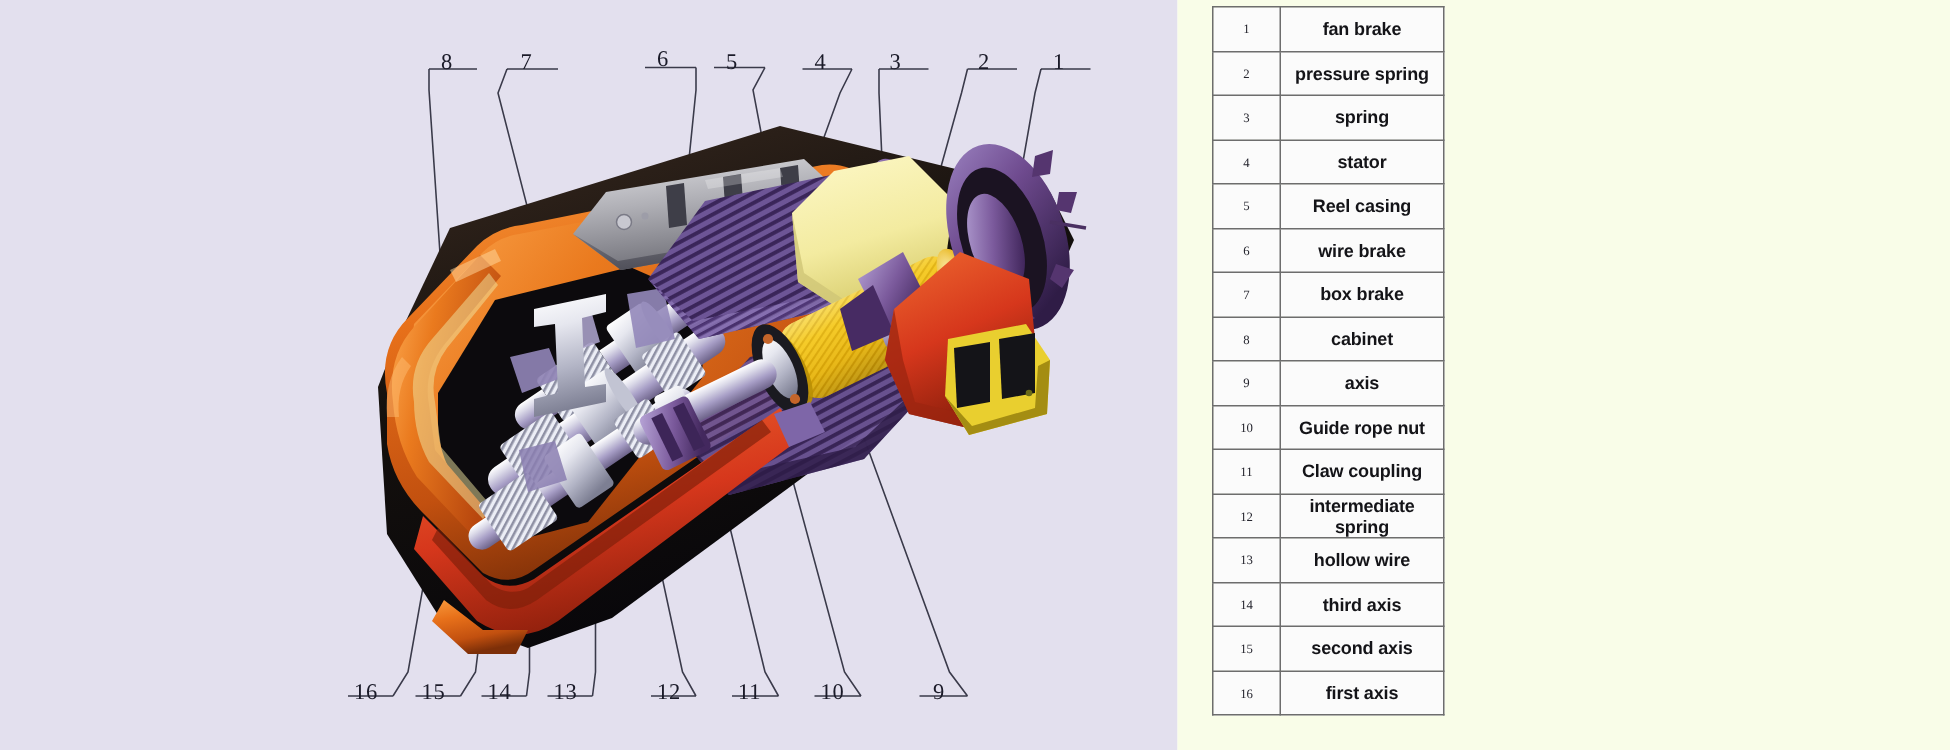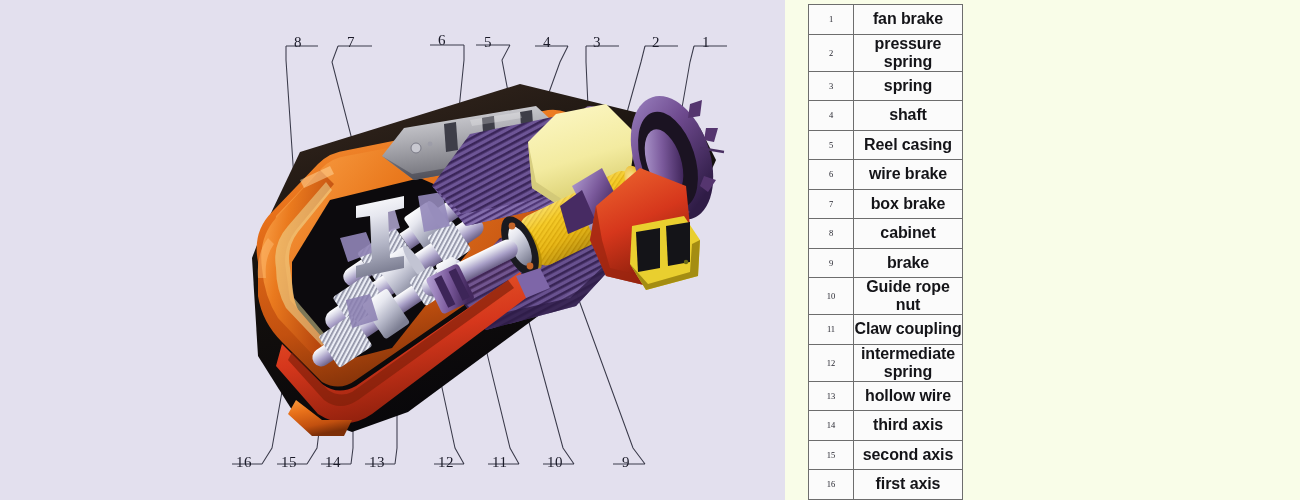--- a/index.html
+++ b/index.html
@@ -70,21 +70,21 @@
     width: 44px;
     text-align: center;
     font-family: "Liberation Serif", serif;
     font-size: 8.5px;
     color: #25252e;
   }
   #legend-table td.label {
     width: 108px;
     text-align: center;
     font-family: "Liberation Sans", sans-serif;
-    font-size: 16px;
+    font-size: 12px;
     font-weight: 600;
     color: #141418;
     letter-spacing: -0.1px;
   }
 </style>
 </head>
 <body>
 
 <div id="root">
 
@@ -405,41 +405,41 @@
         <tr>
           <td class="num">2</td>
           <td class="label">pressure spring</td>
         </tr>
         <tr>
           <td class="num">3</td>
           <td class="label">spring</td>
         </tr>
         <tr>
           <td class="num">4</td>
-          <td class="label">shaft</td>
+          <td class="label">stator</td>
         </tr>
         <tr>
           <td class="num">5</td>
           <td class="label">Reel casing</td>
         </tr>
         <tr>
           <td class="num">6</td>
           <td class="label">wire brake</td>
         </tr>
         <tr>
           <td class="num">7</td>
           <td class="label">box brake</td>
         </tr>
         <tr>
           <td class="num">8</td>
           <td class="label">cabinet</td>
         </tr>
         <tr>
           <td class="num">9</td>
-          <td class="label">brake</td>
+          <td class="label">axis</td>
         </tr>
         <tr>
           <td class="num">10</td>
           <td class="label">Guide rope nut</td>
         </tr>
         <tr>
           <td class="num">11</td>
           <td class="label">Claw coupling</td>
         </tr>
         <tr>

